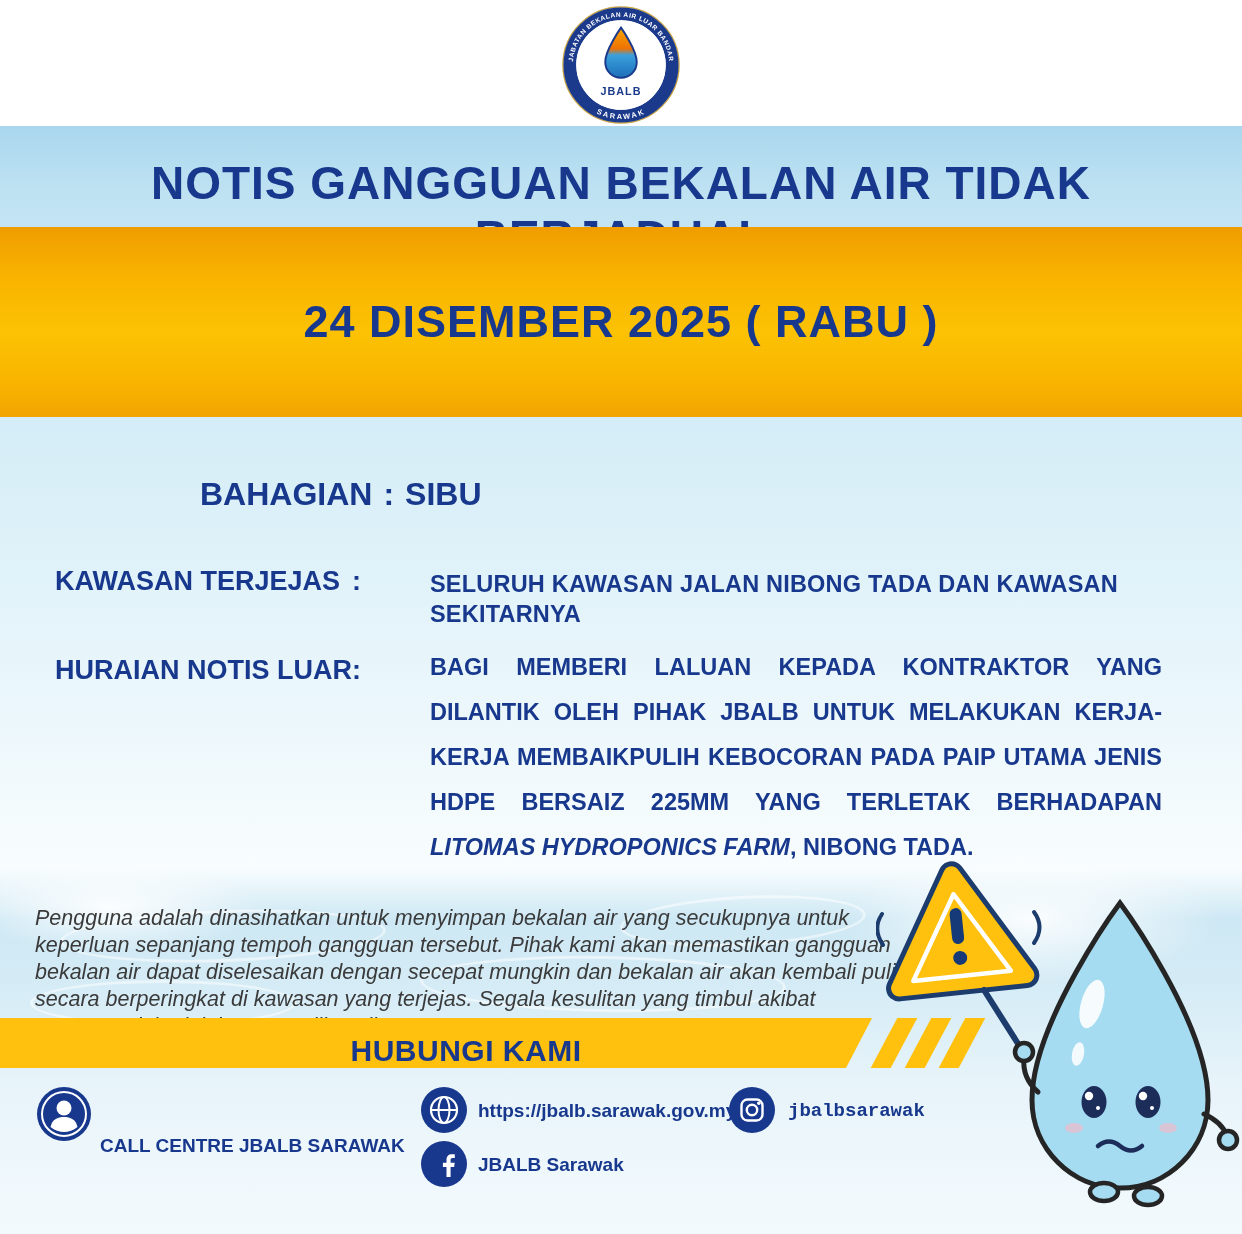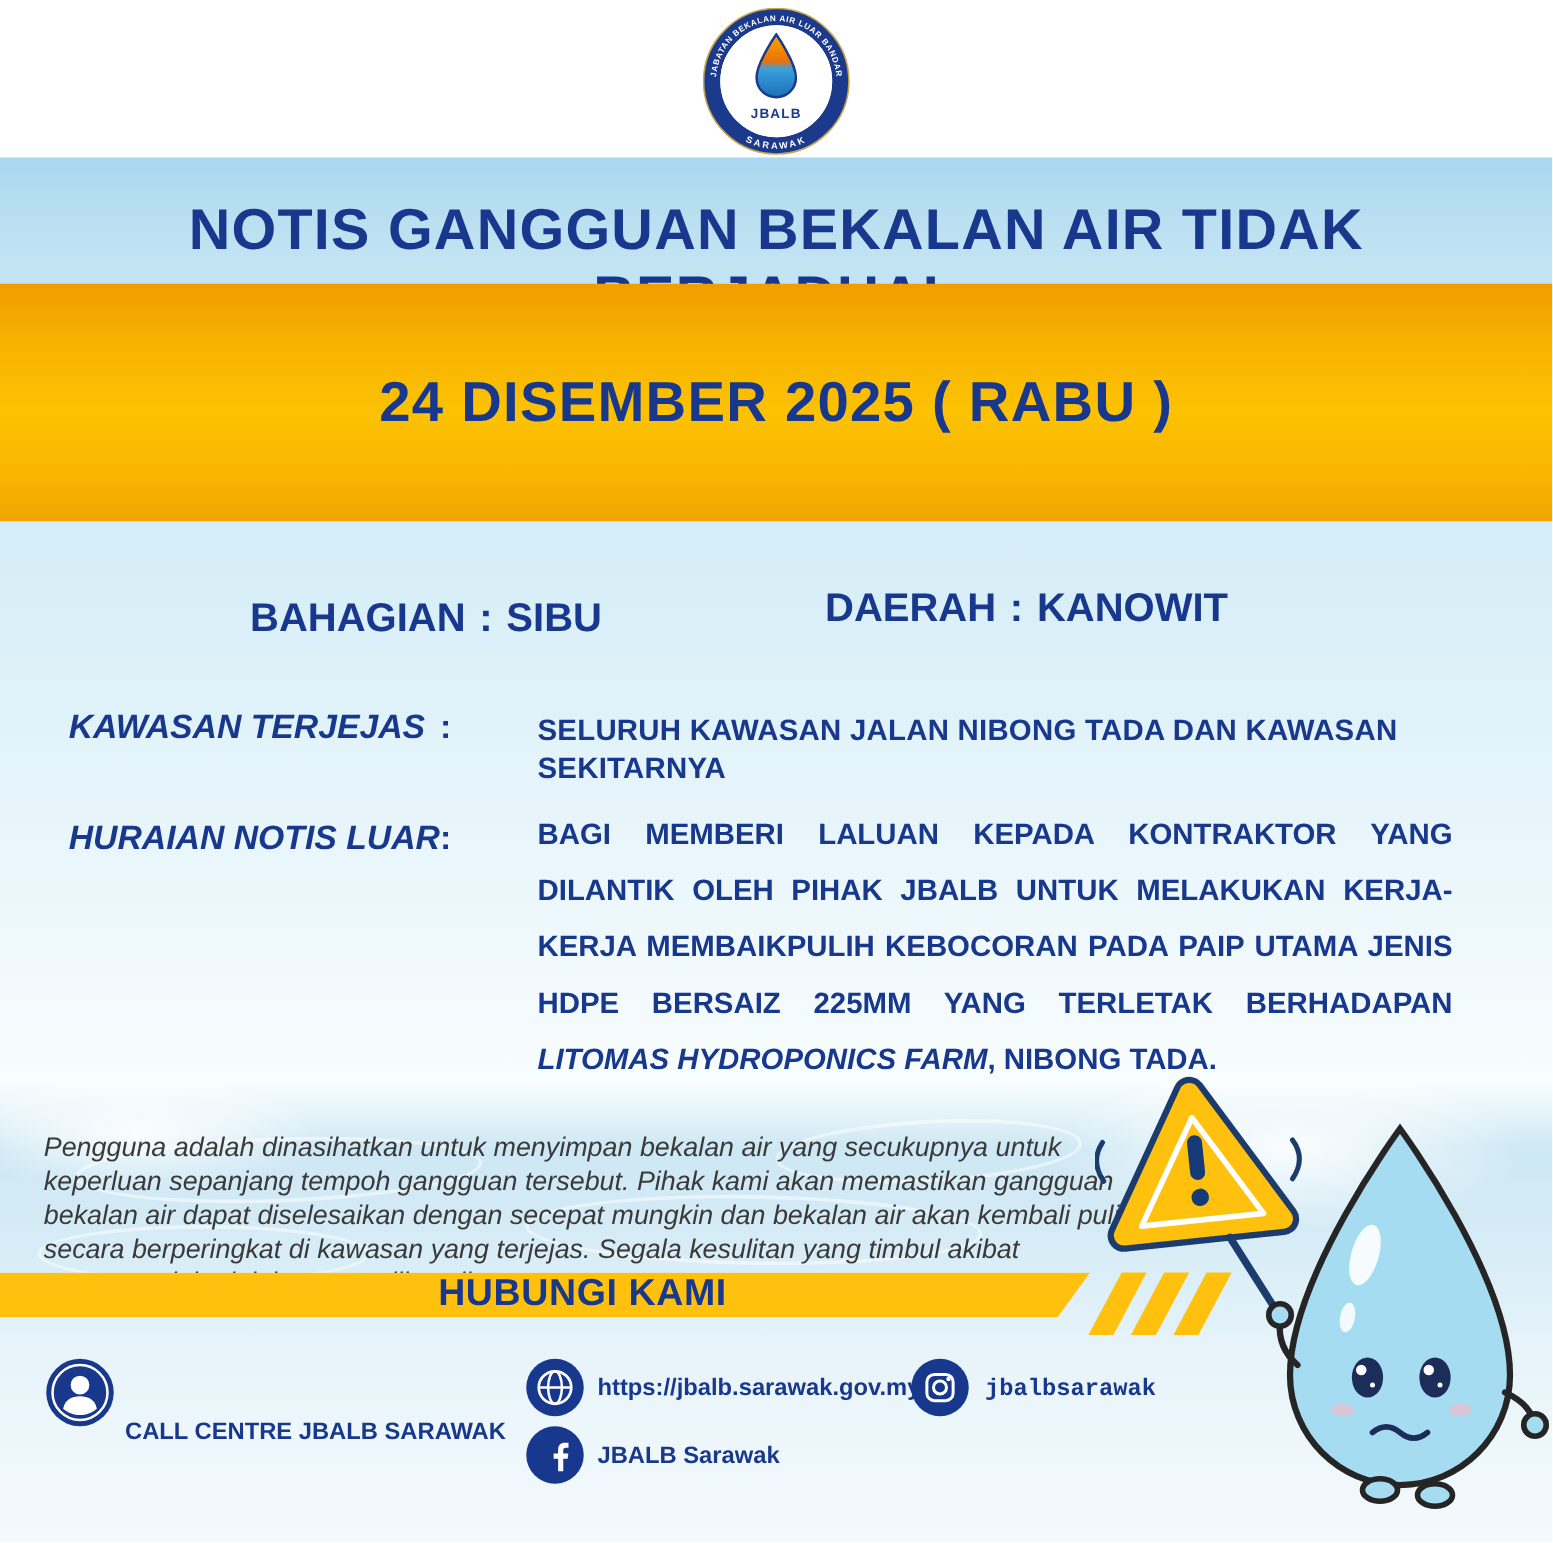--- a/index.html
+++ b/index.html
@@ -29,32 +29,32 @@
   .band-orange .line{font-size:45px;font-weight:bold;color:#17388c;letter-spacing:1px;}
 
   .region-row{position:absolute;top:468px;left:0;width:100%;height:50px;font-size:32px;font-weight:bold;text-align:right;}
   .bahagian{position:absolute;left:200px;top:8px;}
   .daerah{position:absolute;left:660px;top:0;}
   .sep{margin:0 11px;}
 
   .detail-row{position:absolute;left:55px;display:flex;align-items:flex-start;}
   .kawasan-row{top:566px;}
   .huraian-row{top:655px;}
-  .detail-label{width:297px;font-size:27px;font-weight:bold;font-style:italic;}
+  .detail-label{width:297px;font-size:27px;font-weight:bold;}
   .detail-colon{width:78px;font-size:27px;font-weight:bold;}
   .detail-value{width:732px;font-size:23.5px;font-weight:bold;line-height:45px;text-align:justify;margin-top:-10px;}
   .kawasan-row .detail-value{line-height:30px;margin-top:0;padding-top:3px;letter-spacing:.2px;text-align:left;}
   .italic-seg{font-style:italic;}
 
   .advisory{position:absolute;left:35px;top:905px;width:878px;font-size:21.5px;font-style:italic;
         color:#3a3a3a;line-height:27px;}
 
-  .contact-band{position:absolute;left:0;top:1018px;width:872px;height:36px;background:#ffc10d;
+  .contact-band{position:absolute;left:0;top:1018px;width:872px;height:50px;background:#ffc10d;
         clip-path:polygon(0 0,872px 0,846px 100%,0 100%);
-        display:flex;align-items:flex-start;justify-content:center;}
+        display:flex;align-items:flex-end;justify-content:center;}
   .contact-band .heading{font-size:30px;font-weight:bold;color:#17388c;letter-spacing:.5px;padding-left:60px;}
   .stripe{position:absolute;top:1018px;width:20px;height:50px;background:#ffc10d;transform:skewX(-28deg);}
   .s1{left:884px;}.s2{left:918px;}.s3{left:952px;}
 
   .icon{position:absolute;}
   .contact-text{position:absolute;font-weight:bold;color:#17388c;font-size:19px;white-space:pre-wrap;}
   .cc-lines{left:100px;top:1087px;line-height:23.5px;}
   .url{left:478px;top:1100px;}
   .ig-handle{left:788px;top:1100px;font-family:Liberation Mono, monospace;}
   .fb-name{left:478px;top:1154px;}
@@ -102,21 +102,20 @@
   </svg>
 
   <div class="title">NOTIS GANGGUAN BEKALAN AIR TIDAK BERJADUAL</div>
 
   <div class="band-orange">
     <div class="line">24 DISEMBER 2025 ( RABU )</div>
   </div>
 
   <div class="region-row">
     <span class="bahagian"><span>BAHAGIAN</span><span class="sep">:</span><span>SIBU</span></span>
-    <span class="daerah"><span>DAERAH</span><span class="sep">:</span><span>KANOWIT</span></span>
   </div>
 
   <div class="detail-row kawasan-row">
     <div class="detail-label">KAWASAN TERJEJAS</div>
     <div class="detail-colon">:</div>
     <div class="detail-value">SELURUH KAWASAN JALAN NIBONG TADA DAN KAWASAN SEKITARNYA</div>
   </div>
 
   <div class="detail-row huraian-row">
     <div class="detail-label">HURAIAN NOTIS LUAR</div>

